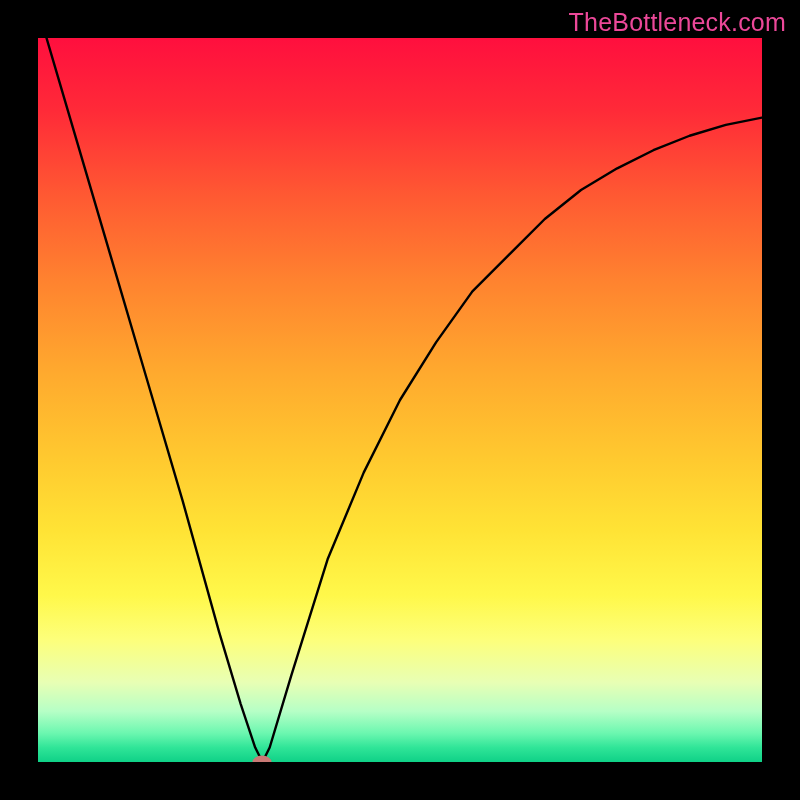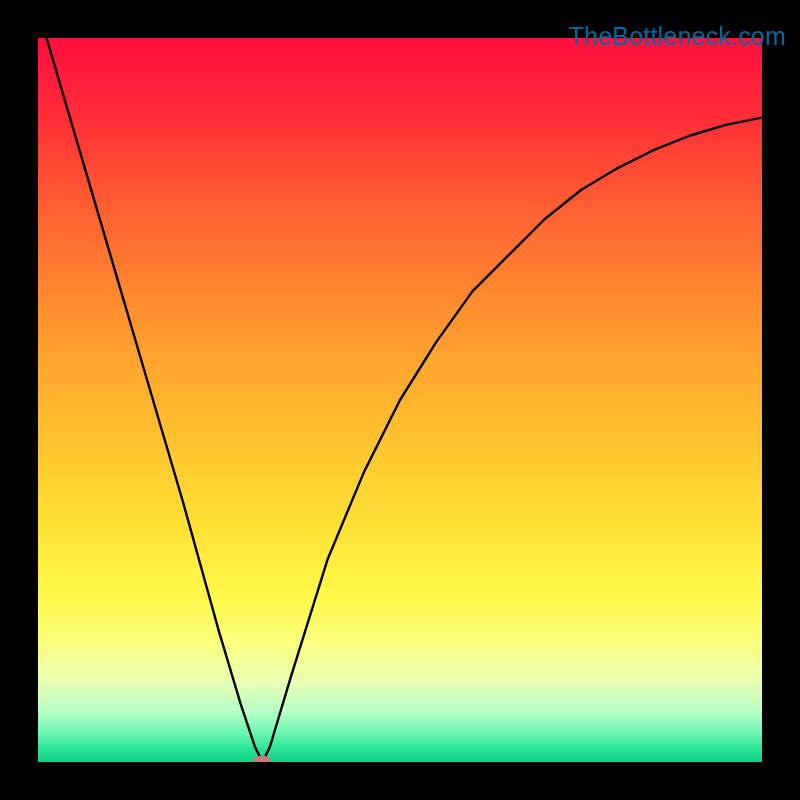--- a/index.html
+++ b/index.html
@@ -12,23 +12,23 @@
     font-family: Arial, Helvetica, sans-serif;
   }
   .frame {
     position: relative;
     width: 800px;
     height: 800px;
     background: #000;
   }
   .watermark {
     position: absolute;
-    top: 22px;
+    top: 8px;
     right: 14px;
-    color: #0369a1;
+    color: #ec4899;
     font-size: 25px;
     font-weight: 500;
     letter-spacing: 0.2px;
     z-index: 5;
     user-select: none;
   }
   .plot-area {
     position: absolute;
     left: 38px;
     top: 38px;

